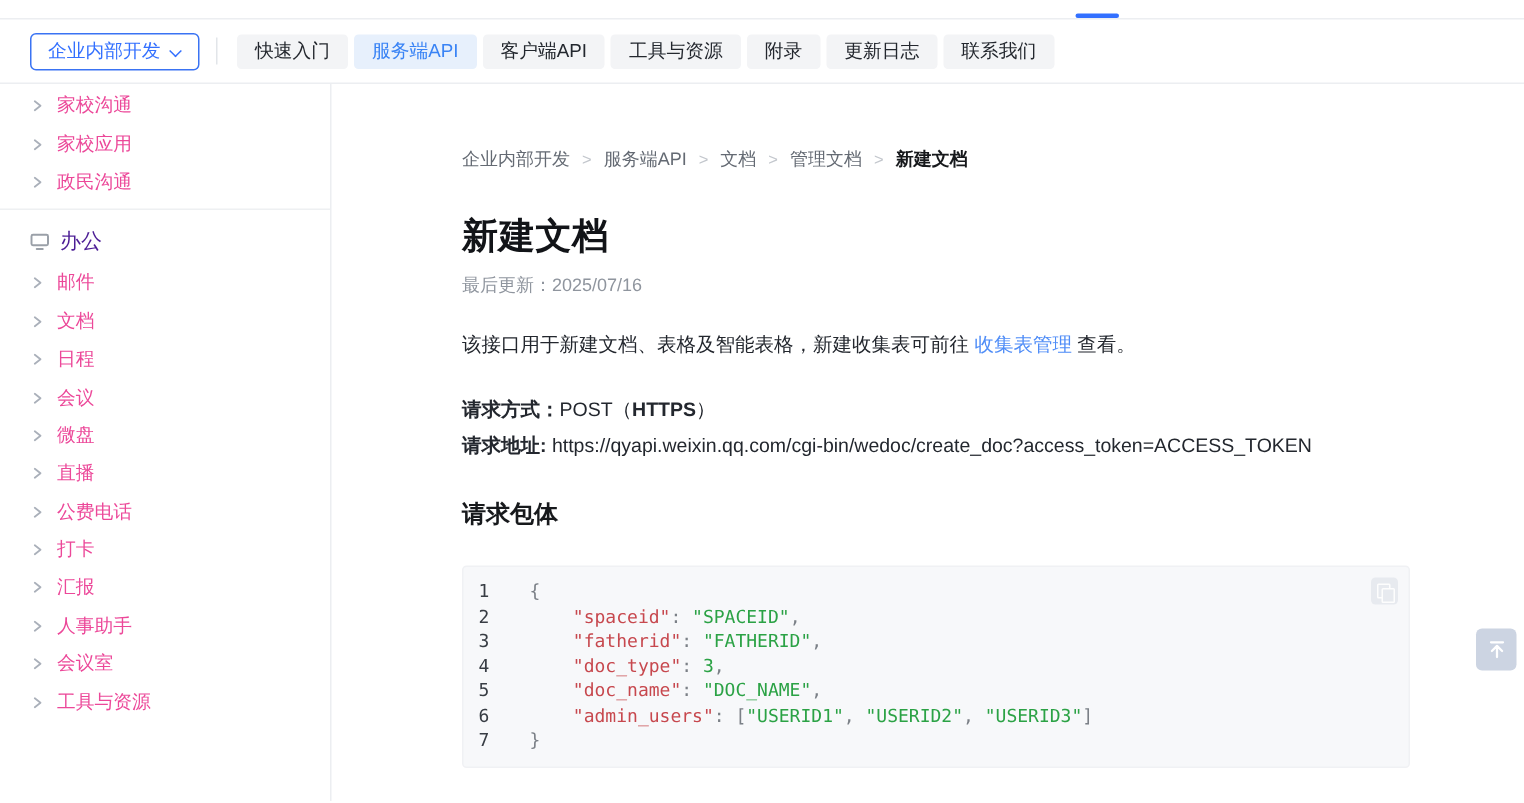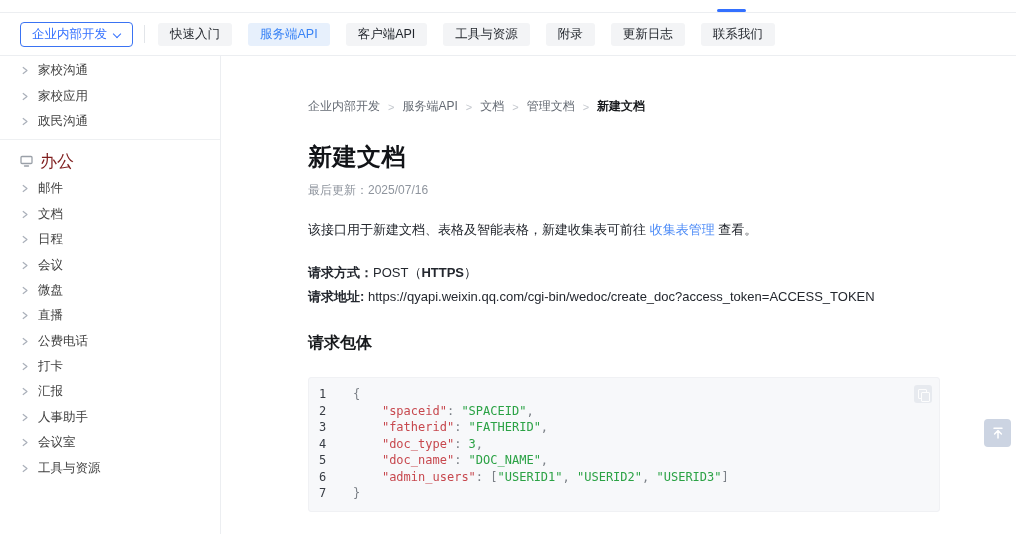--- a/index.html
+++ b/index.html
@@ -62,21 +62,21 @@
     width: 5px; height: 5px;
     border-right: 1.4px solid #3370ff;
     border-bottom: 1.4px solid #3370ff;
     transform: rotate(45deg);
   }
   .nav-divider {
     width: 1px; height: 18px;
     background: #e2e5e9;
     margin: 0 13px 0 11px;
   }
-  .nav-tabs { display: flex; align-items: center; gap: 16px; }
+  .nav-tabs { display: flex; align-items: center; gap: 4px; }
   .nav-tab {
     height: 23px;
     display: inline-flex;
     align-items: center;
     padding: 0 12px;
     border-radius: 3px;
     background: #f3f4f6;
     color: #23272e;
     font-size: 12.5px;
     cursor: pointer;
@@ -93,33 +93,33 @@
     padding-top: 2px;
     overflow: hidden;
   }
   .sb-item {
     height: 25.4px;
     display: flex;
     align-items: center;
     gap: 9px;
     padding-left: 21px;
     font-size: 12.5px;
-    color: #404040;
+    color: #ec4899;
     cursor: pointer;
   }
   .sb-divider { border-top: 1px solid #eef0f2; margin-top: 5px; }
   .sb-section {
     height: 24px;
     margin: 9px 0 3px;
     display: flex;
     align-items: center;
     gap: 7px;
     padding-left: 20px;
-    font-size: 17px;
-    color: #7f1d1d;
+    font-size: 14px;
+    color: #4c1d95;
   }
   .chev-svg, .mon-svg { display: block; }
 
   
   .content { flex: 1; padding-left: 87px; }
   .breadcrumb {
     padding-top: 42px;
     display: flex;
     align-items: center;
     gap: 8px;

